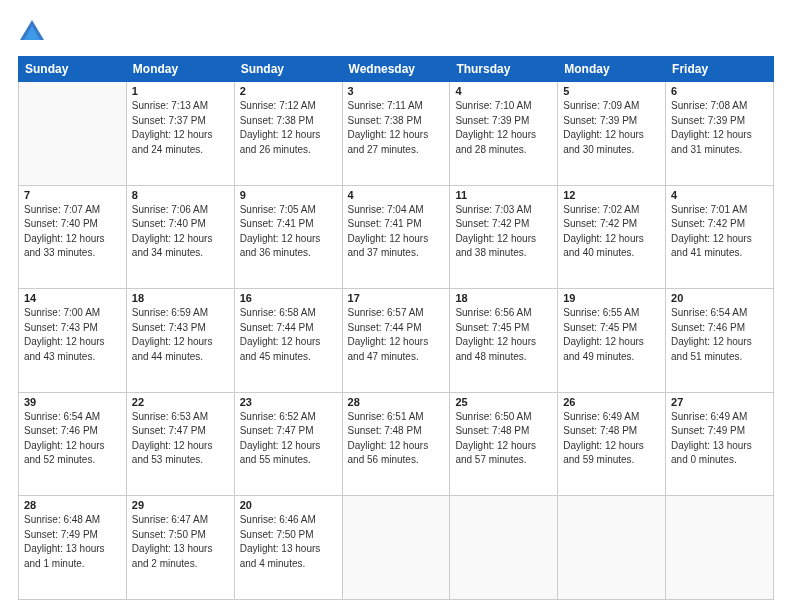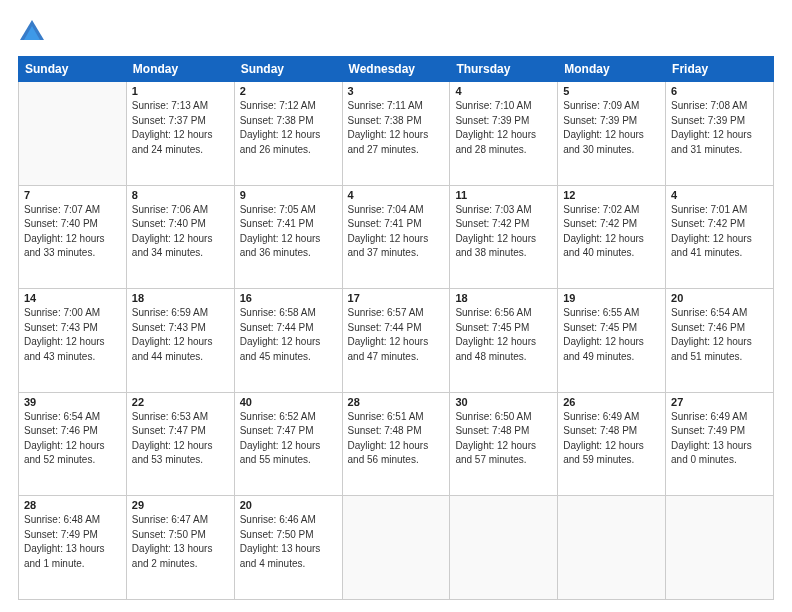--- a/index.html
+++ b/index.html
@@ -214,29 +214,29 @@
         <tr>
           <td>
             <div class="day-number">39</div>
             <div class="day-info">Sunrise: 6:54 AM<br>Sunset: 7:46 PM<br>Daylight: 12 hours<br>and 52 minutes.</div>
           </td>
           <td>
             <div class="day-number">22</div>
             <div class="day-info">Sunrise: 6:53 AM<br>Sunset: 7:47 PM<br>Daylight: 12 hours<br>and 53 minutes.</div>
           </td>
           <td>
-            <div class="day-number">40</div>
+            <div class="day-number">23</div>
             <div class="day-info">Sunrise: 6:52 AM<br>Sunset: 7:47 PM<br>Daylight: 12 hours<br>and 55 minutes.</div>
           </td>
           <td>
             <div class="day-number">28</div>
             <div class="day-info">Sunrise: 6:51 AM<br>Sunset: 7:48 PM<br>Daylight: 12 hours<br>and 56 minutes.</div>
           </td>
           <td>
-            <div class="day-number">30</div>
+            <div class="day-number">25</div>
             <div class="day-info">Sunrise: 6:50 AM<br>Sunset: 7:48 PM<br>Daylight: 12 hours<br>and 57 minutes.</div>
           </td>
           <td>
             <div class="day-number">26</div>
             <div class="day-info">Sunrise: 6:49 AM<br>Sunset: 7:48 PM<br>Daylight: 12 hours<br>and 59 minutes.</div>
           </td>
           <td>
             <div class="day-number">27</div>
             <div class="day-info">Sunrise: 6:49 AM<br>Sunset: 7:49 PM<br>Daylight: 13 hours<br>and 0 minutes.</div>
           </td>

